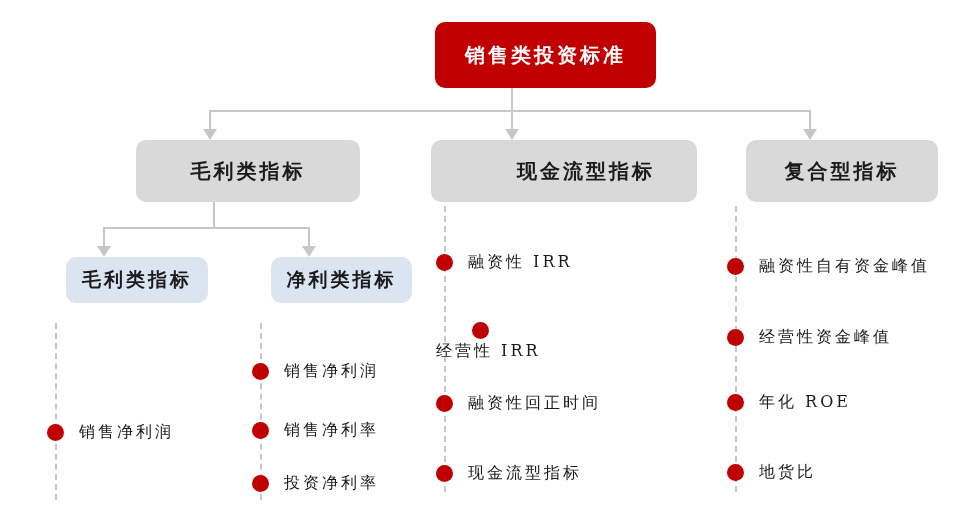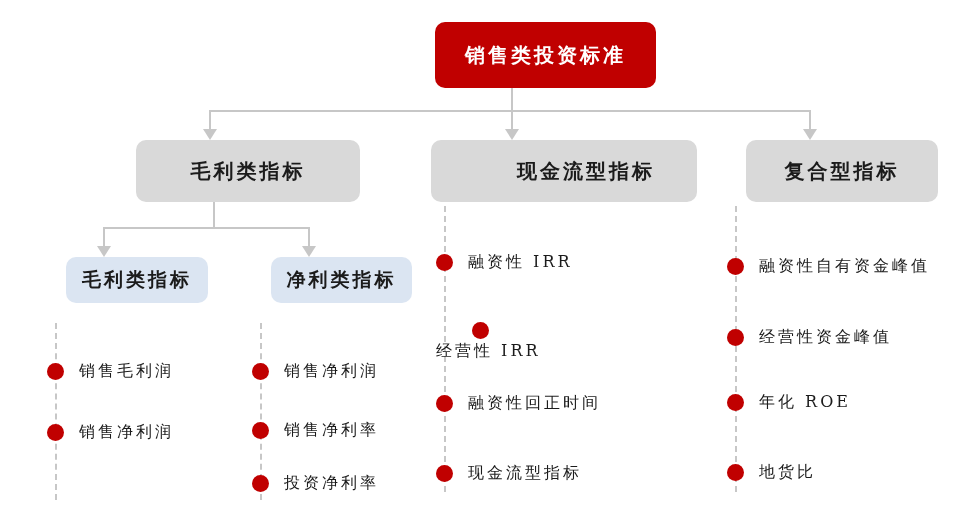--- a/index.html
+++ b/index.html
@@ -84,24 +84,20 @@
   </div>
   <div class="node sub-node sub-2">
     <span>净利类指标</span>
   </div>
 
   <div class="dashline" style="left:55px;top:323px;height:177px;"></div>
   <div class="dashline" style="left:260px;top:323px;height:177px;"></div>
   <div class="dashline" style="left:444px;top:206px;height:286px;"></div>
   <div class="dashline" style="left:735px;top:206px;height:286px;"></div>
 
-  <div class="bullet-row" style="left:47px;top:359px;">
-    <span class="bullet-dot"></span>
-    <span class="bullet-label">销售毛利润</span>
-  </div>
   <div class="bullet-row" style="left:47px;top:420px;">
     <span class="bullet-dot"></span>
     <span class="bullet-label">销售净利润</span>
   </div>
 
   <div class="bullet-row" style="left:252px;top:359px;">
     <span class="bullet-dot"></span>
     <span class="bullet-label">销售净利润</span>
   </div>
   <div class="bullet-row" style="left:252px;top:418px;">

